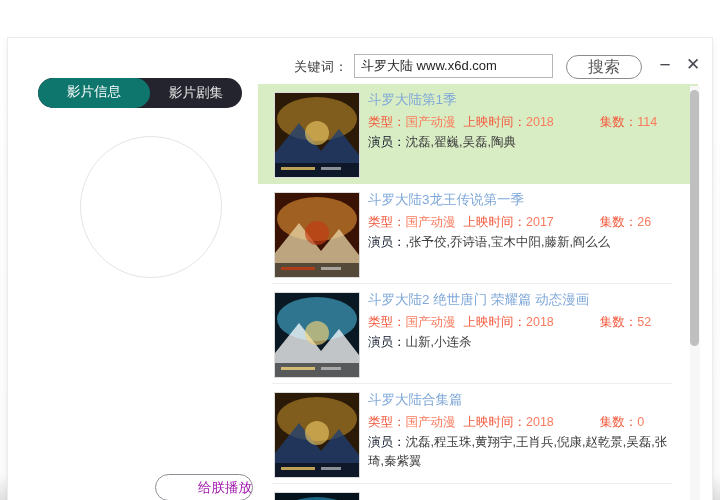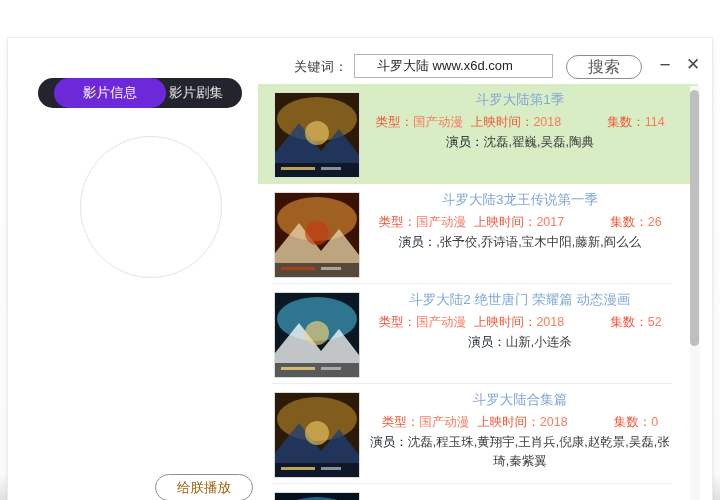--- a/index.html
+++ b/index.html
@@ -59,21 +59,21 @@
     white-space: nowrap;
   }
   .kw-input {
     position: absolute;
     left: 345px; top: 15px;
     width: 199px; height: 24px;
     border: 1px solid #b6b6b6;
     background: #ffffff;
     font-size: 13px;
     color: #232323;
-    padding: 0 22px;
+    padding: 0 6px;
     box-sizing: border-box;
     line-height: 22px;
     white-space: nowrap;
     overflow: hidden;
     font-family: "Liberation Sans", "DejaVu Sans", sans-serif;
     outline: none;
   }
   .search-btn {
     position: absolute;
     left: 557px; top: 16px;
@@ -115,24 +115,25 @@
   .tab {
     position: absolute;
     top: 0; height: 30px;
     line-height: 30px;
     text-align: center;
     font-size: 13.5px;
     cursor: pointer;
     user-select: none;
   }
   .tab.active {
-    left: 16px; width: 112px;
+    left: 0; width: 112px;
     border-radius: 15px;
-    background: #6d28d9;
+    background: #0f766e;
     color: #ffffff;
+    font-family: Liberation Mono, monospace;
   }
   .tab.inactive {
     left: 112px; width: 92px;
     color: #e6e6e6;
   }
 
   
   .left-panel {
     position: absolute;
     left: 10px; top: 80px;
@@ -147,24 +148,24 @@
     border-radius: 50%;
     background: #ffffff;
   }
   .play-btn {
     position: absolute;
     left: 155px; top: 440px;
     width: 98px; height: 27px;
     border: 1px solid #8e8e96;
     border-radius: 14px;
     background: #ffffff;
-    color: #a16207;
+    color: #a21caf;
     font-size: 13.5px;
     line-height: 25px;
-    text-align: center;
+    text-align: right;
     box-sizing: border-box;
     cursor: pointer;
     font-family: "Liberation Sans", "DejaVu Sans", sans-serif;
   }
 
   
   .results {
     position: absolute;
     left: 258px; top: 50px;
     width: 440px; height: 422px;
@@ -190,21 +191,21 @@
   .thumb {
     position: absolute;
     left: 16px; top: 8px;
     width: 84px; height: 84px;
     background: #101010;
     border: 1px solid #dcdcdc;
     overflow: hidden;
   }
   .thumb svg { display: block; width: 100%; height: 100%; }
 
-  .info { position: absolute; left: 110px; top: 6px; right: 26px; text-align: center; }
+  .info { position: absolute; left: 110px; top: 6px; right: 26px; }
   .r-title {
     font-size: 13.5px;
     color: #7fa8d8;
     line-height: 20px;
     white-space: nowrap;
     overflow: hidden;
   }
   .r-meta {
     font-size: 12.5px;
     line-height: 20px;

